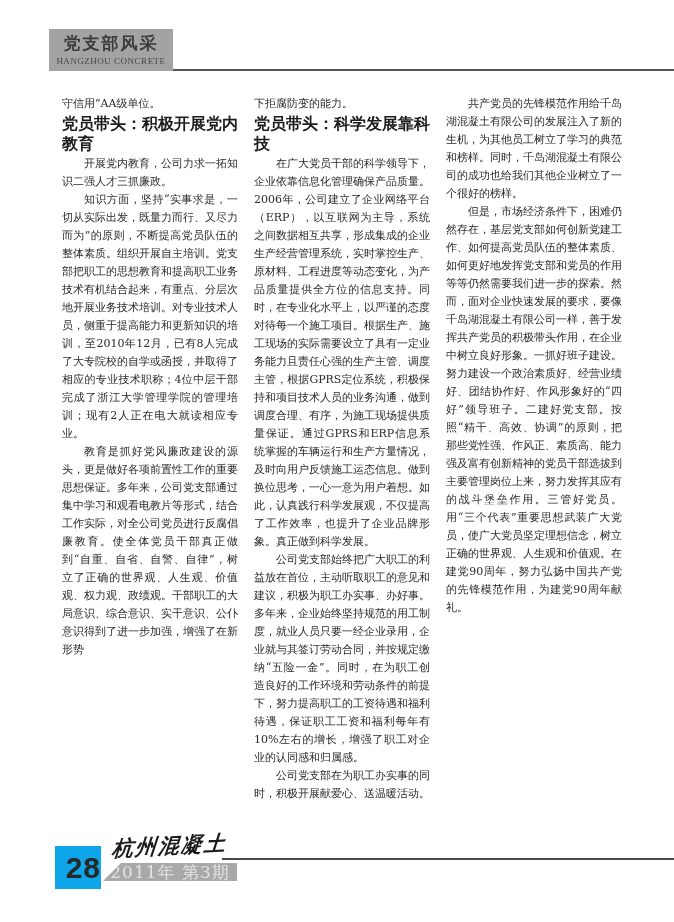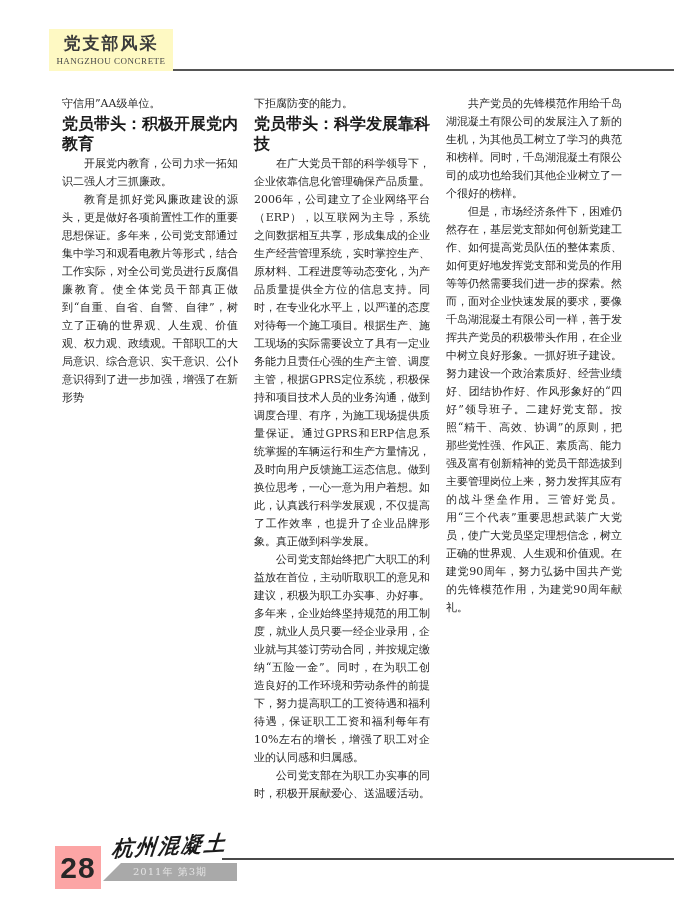--- a/index.html
+++ b/index.html
@@ -48,60 +48,61 @@
     position:absolute;left:111px;top:835px;
     font-family:"DejaVu Serif", serif;font-style:italic;font-weight:bold;
     font-size:21px;color:#1b1b1b;letter-spacing:2px;
     transform:rotate(-3deg) skewX(-8deg);transform-origin:left bottom;
     white-space:nowrap;
   }
   .issue-bar{
     position:absolute;left:103px;top:863px;width:134px;height:18px;
     clip-path:polygon(18px 0, 100% 0, 100% 100%, 0 100%);
     display:flex;align-items:center;justify-content:center;
-    font-family:"DejaVu Serif", serif;font-size:10px;letter-spacing:1px;
+    font-family:"DejaVu Serif", serif;font-size:17px;letter-spacing:1px;
     color:#e3e3e3;white-space:nowrap;
   }
   .footer-rule{position:absolute;left:222px;top:858px;width:452px;height:2px;}
 </style>
 </head>
 <body>
 
 <div class="page">
 
   <div>
-    <div class="header-box" style="background: #fef9c3;">
+    <div class="header-box" style="background: #a3a3a3;">
       <div class="section-title">党支部风采</div>
       <div class="section-subtitle">HANGZHOU CONCRETE</div>
     </div>
     <div class="header-rule" style="background: rgb(85, 85, 85);"></div>
   </div>
 
   <div class="content">
     <div class="col">
         <div class="para noindent">守信用”AA级单位。</div>
         <div class="heading">党员带头：积极开展党内教育</div>
         <div class="para">开展党内教育，公司力求一拓知识二强人才三抓廉政。</div>
+        <div class="para">知识方面，坚持“实事求是，一切从实际出发，既量力而行、又尽力而为”的原则，不断提高党员队伍的整体素质。组织开展自主培训。党支部把职工的思想教育和提高职工业务技术有机结合起来，有重点、分层次地开展业务技术培训。对专业技术人员，侧重于提高能力和更新知识的培训，至2010年12月，已有8人完成了大专院校的自学或函授，并取得了相应的专业技术职称；4位中层干部完成了浙江大学管理学院的管理培训；现有2人正在电大就读相应专业。</div>
         <div class="para">教育是抓好党风廉政建设的源头，更是做好各项前置性工作的重要思想保证。多年来，公司党支部通过集中学习和观看电教片等形式，结合工作实际，对全公司党员进行反腐倡廉教育。使全体党员干部真正做到“自重、自省、自警、自律”，树立了正确的世界观、人生观、价值观、权力观、政绩观。干部职工的大局意识、综合意识、实干意识、公仆意识得到了进一步加强，增强了在新形势</div>
       </div>
     <div class="col">
         <div class="para noindent">下拒腐防变的能力。</div>
         <div class="heading">党员带头：科学发展靠科技</div>
         <div class="para">在广大党员干部的科学领导下，企业依靠信息化管理确保产品质量。2006年，公司建立了企业网络平台（ERP），以互联网为主导，系统之间数据相互共享，形成集成的企业生产经营管理系统，实时掌控生产、原材料、工程进度等动态变化，为产品质量提供全方位的信息支持。同时，在专业化水平上，以严谨的态度对待每一个施工项目。根据生产、施工现场的实际需要设立了具有一定业务能力且责任心强的生产主管、调度主管，根据GPRS定位系统，积极保持和项目技术人员的业务沟通，做到调度合理、有序，为施工现场提供质量保证。通过GPRS和ERP信息系统掌握的车辆运行和生产方量情况，及时向用户反馈施工运态信息。做到换位思考，一心一意为用户着想。如此，认真践行科学发展观，不仅提高了工作效率，也提升了企业品牌形象。真正做到科学发展。</div>
         <div class="para">公司党支部始终把广大职工的利益放在首位，主动听取职工的意见和建议，积极为职工办实事、办好事。多年来，企业始终坚持规范的用工制度，就业人员只要一经企业录用，企业就与其签订劳动合同，并按规定缴纳“五险一金”。同时，在为职工创造良好的工作环境和劳动条件的前提下，努力提高职工的工资待遇和福利待遇，保证职工工资和福利每年有10%左右的增长，增强了职工对企业的认同感和归属感。</div>
         <div class="para">公司党支部在为职工办实事的同时，积极开展献爱心、送温暖活动。</div>
       </div>
     <div class="col">
         <div class="para">共产党员的先锋模范作用给千岛湖混凝土有限公司的发展注入了新的生机，为其他员工树立了学习的典范和榜样。同时，千岛湖混凝土有限公司的成功也给我们其他企业树立了一个很好的榜样。</div>
         <div class="para">但是，市场经济条件下，困难仍然存在，基层党支部如何创新党建工作、如何提高党员队伍的整体素质、如何更好地发挥党支部和党员的作用等等仍然需要我们进一步的探索。然而，面对企业快速发展的要求，要像千岛湖混凝土有限公司一样，善于发挥共产党员的积极带头作用，在企业中树立良好形象。一抓好班子建设。努力建设一个政治素质好、经营业绩好、团结协作好、作风形象好的“四好”领导班子。二建好党支部。按照“精干、高效、协调”的原则，把那些党性强、作风正、素质高、能力强及富有创新精神的党员干部选拔到主要管理岗位上来，努力发挥其应有的战斗堡垒作用。三管好党员。用“三个代表”重要思想武装广大党员，使广大党员坚定理想信念，树立正确的世界观、人生观和价值观。在建党90周年，努力弘扬中国共产党的先锋模范作用，为建党90周年献礼。</div>
       </div>
   </div>
 
   <div>
-    <div class="page-num-box" style="background: #fca5a5;">
+    <div class="page-num-box" style="background: #0ea5e9; justify-content: flex-end;">
       <span>28</span>
     </div>
     <div class="logo-script">杭州混凝土</div>
     <div class="issue-bar" style="background: rgb(169, 169, 169);">
       <span>2011年 第3期</span>
     </div>
     <div class="footer-rule" style="background: rgb(74, 74, 74);"></div>
   </div>
 
 </div>

